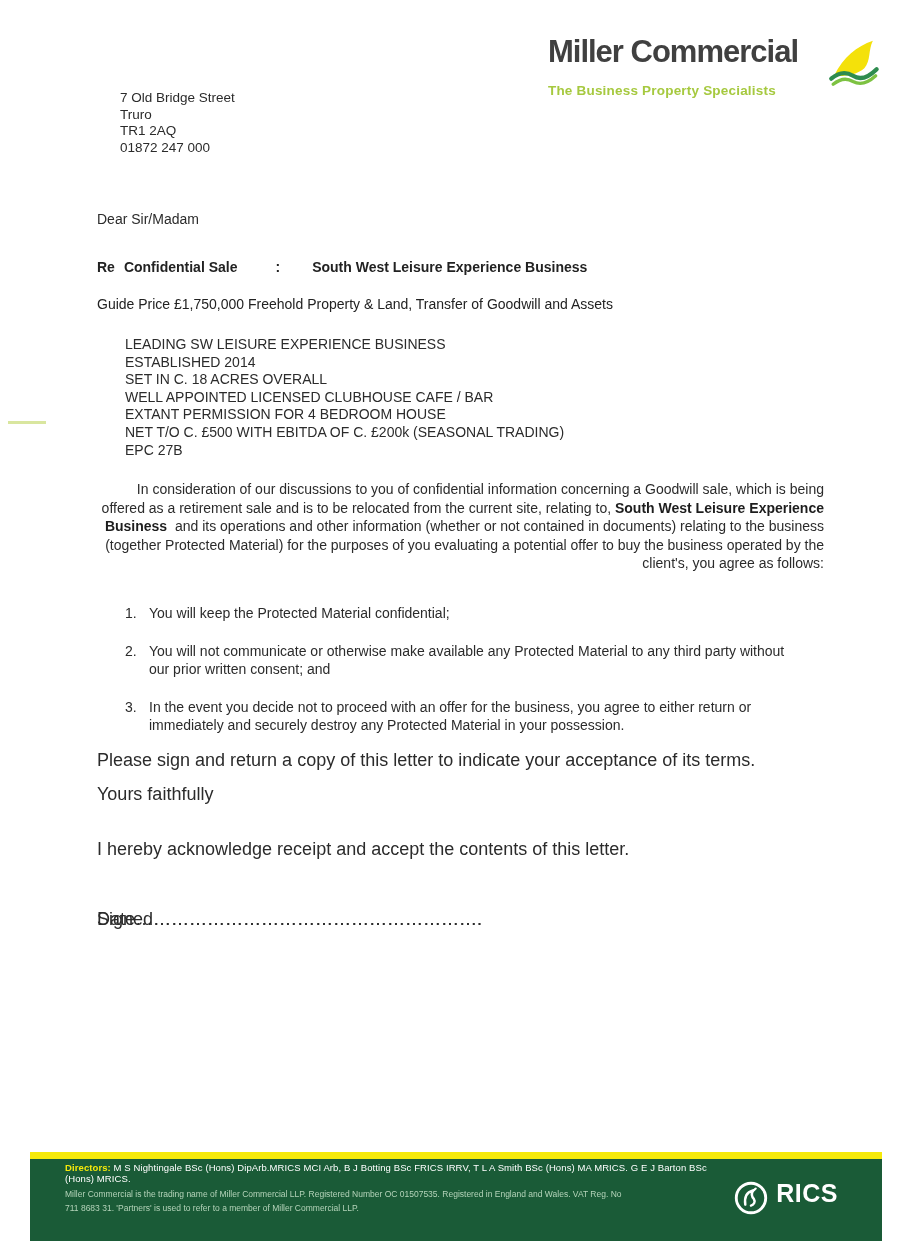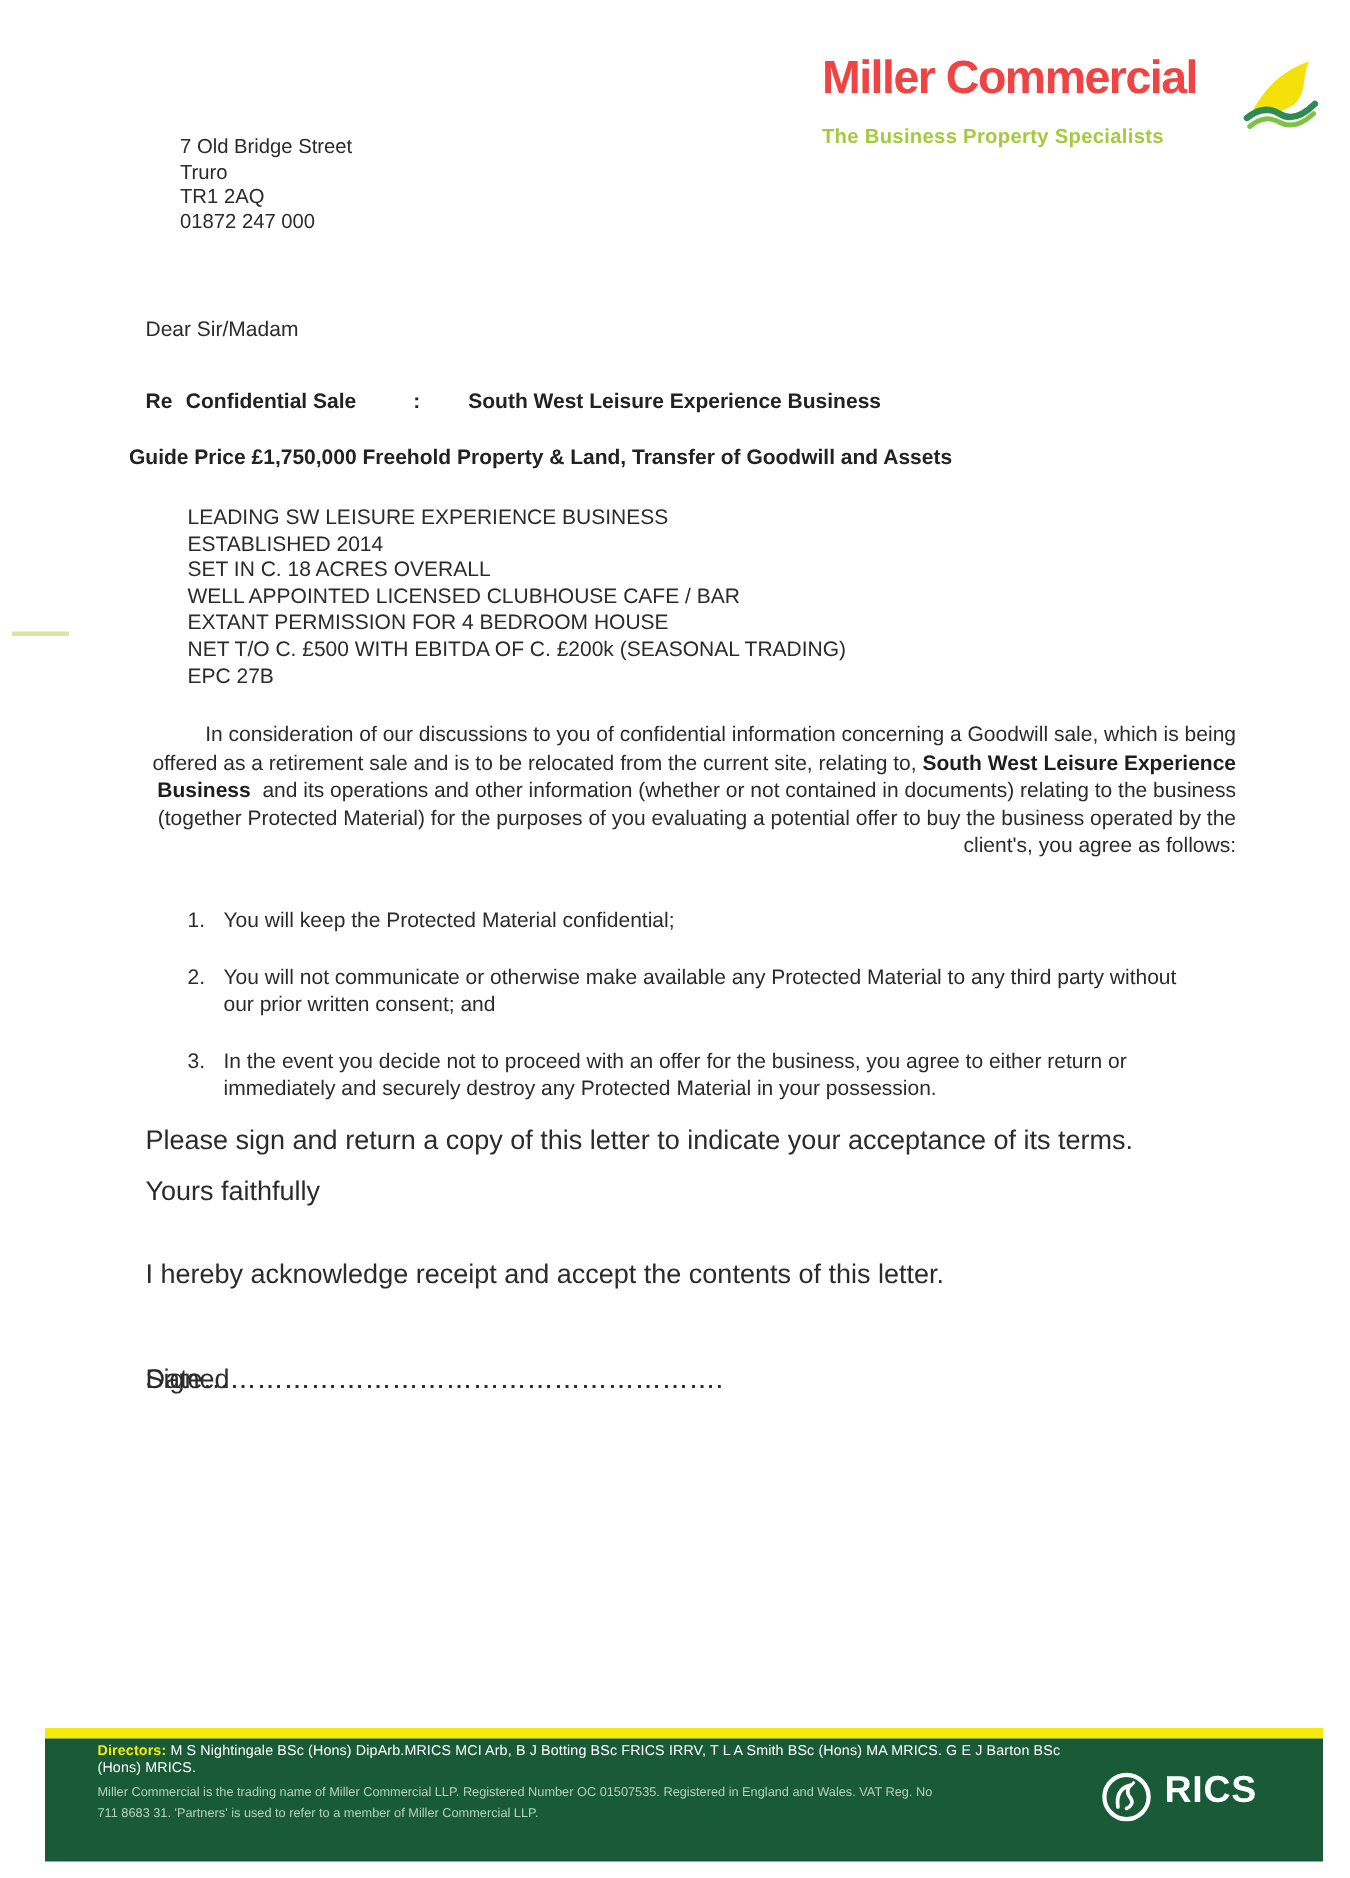--- a/index.html
+++ b/index.html
@@ -7,32 +7,32 @@
     position:relative;
     width:900px;height:1252px;
     background:#ffffff;
     font-family:"Liberation Sans","DejaVu Sans",sans-serif;
     color:#2b2b2b;
     overflow:hidden;
   }
   
   .brand{position:absolute;top:36px;right:18px;display:flex;align-items:flex-start;}
   .brand-text{display:flex;flex-direction:column;align-items:flex-start;}
-  .brand-name{font-size:31px;font-weight:bold;letter-spacing:-1px;color:#ef4444;line-height:1.05;}
+  .brand-name{font-size:31px;font-weight:bold;letter-spacing:-1px;color:#404040;line-height:1.05;}
   .brand-tagline{font-size:13.5px;font-weight:600;color:#a6c93f;margin-top:14px;letter-spacing:0.2px;}
   .brand-icon{margin-left:26px;margin-top:2px;}
   
   .sender{position:absolute;left:120px;top:90px;font-size:13.5px;line-height:16.5px;}
   
   .salutation{position:absolute;left:97px;top:211px;font-size:14px;}
   .subject{position:absolute;left:97px;top:259px;font-size:14px;font-weight:bold;color:#222;}
   .subject .sep{margin-left:38px;}
   .subject .val{margin-left:32px;}
   .subject .lbl{margin-left:9px;}
-  .guide{position:absolute;left:86px;top:296px;font-size:14px;font-weight:bold;color:#222;}
+  .guide{position:absolute;left:97px;top:296px;font-size:14px;font-weight:normal;color:#222;}
   .highlights{position:absolute;left:125px;top:336px;font-size:14px;line-height:17.6px;}
   .intro{position:absolute;left:97px;top:480px;width:727px;font-size:14px;line-height:18.6px;white-space:pre-wrap;text-align:right;}
   .intro b{color:#1d1d1d;}
   .terms{position:absolute;left:125px;top:604px;width:668px;font-size:14px;line-height:18.6px;}
   .term{display:flex;margin-bottom:19px;}
   .term .num{width:24px;flex:0 0 24px;}
   .term .txt{flex:1;}
   .line-block{position:absolute;left:97px;font-size:18px;}
   .sign-request{top:750px;}
   .closing{top:784px;}

